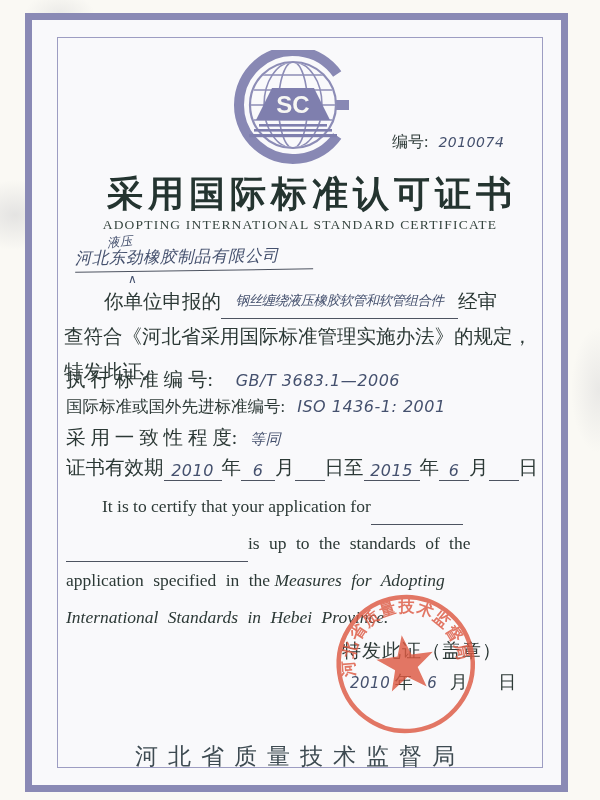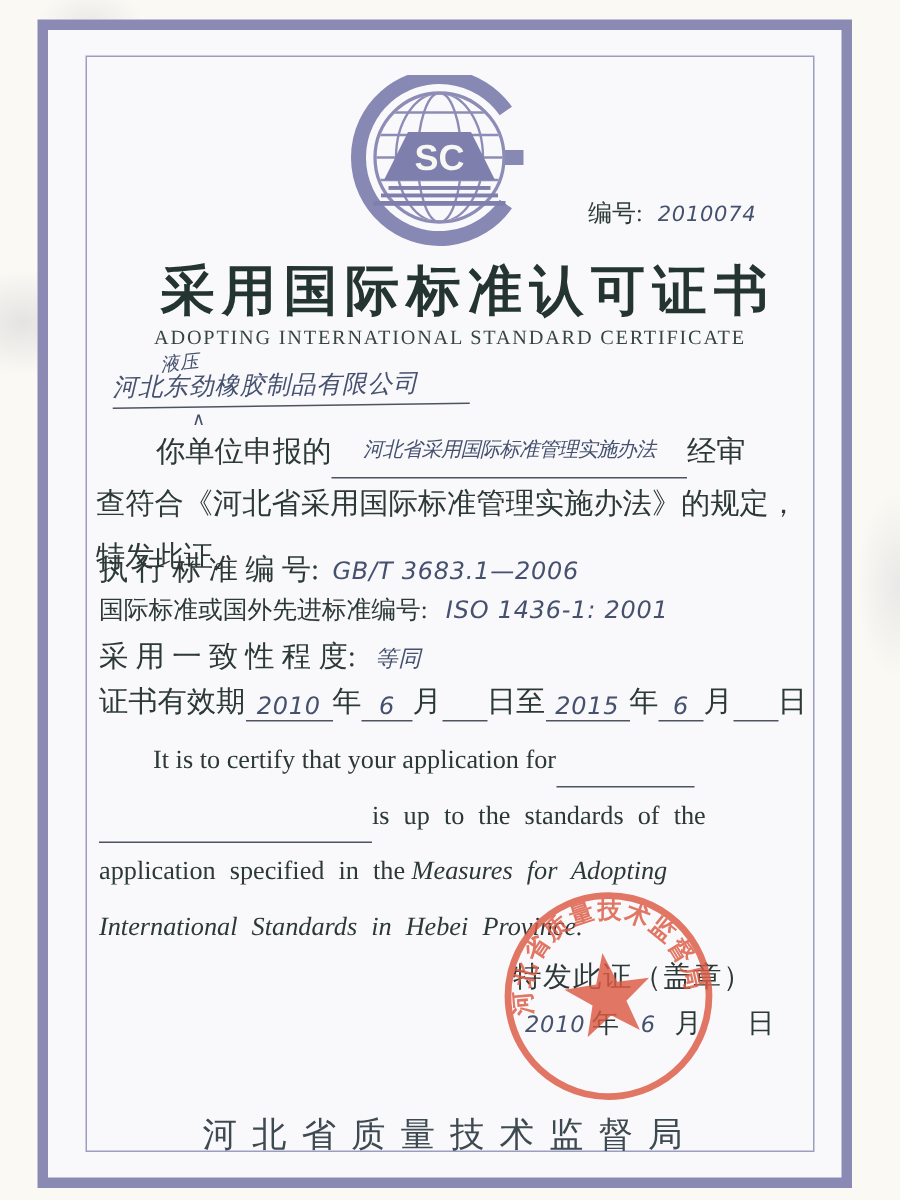--- a/index.html
+++ b/index.html
@@ -107,28 +107,28 @@
   </div>
 
   <div class="abs title" style="top:170px; left:12px;">采用国际标准认可证书</div>
   <div class="abs subtitle" style="top:217px; left:0;">ADOPTING INTERNATIONAL STANDARD CERTIFICATE</div>
 
   <div class="abs hw insertion" style="left:107px; top:234px;">液压</div>
   <div class="abs company-line hw" style="left:75px; top:246px;">河北东劲橡胶制品有限公司</div>
   <div class="abs caret" style="left:128px; top:272px;">∧</div>
 
   <div class="abs para" style="left:64px; top:283px;">
-    <span class="indent"></span><span>你单位申报的</span><span class="uline hw applied">河北省采用国际标准管理实施办法</span><span>经审</span><br>
+    <span class="indent"></span><span>你单位申报的</span><span class="uline hw applied">钢丝缠绕液压橡胶软管和软管组合件</span><span>经审</span><br>
     <span>查符合《河北省采用国际标准管理实施办法》的规定，</span><br>
     <span>特发此证。</span>
   </div>
 
   <div class="abs field" style="left:66px; top:366px;">
     <span>执 行 标 准 编 号:</span>
-    <span class="hw" style="margin-left:4px;">GB/T 3683.1—2006</span>
+    <span class="hw" style="margin-left:18px;">GB/T 3683.1—2006</span>
   </div>
 
   <div class="abs field small-label" style="left:66px; top:396px;">
     <span>国际标准或国外先进标准编号:</span>
     <span class="hw" style="margin-left:8px;">ISO 1436-1: 2001</span>
   </div>
 
   <div class="abs field" style="left:66px; top:424px;">
     <span>采 用 一 致 性 程 度:</span>
     <span class="hw" style="margin-left:8px; font-size:15px;">等同</span>

